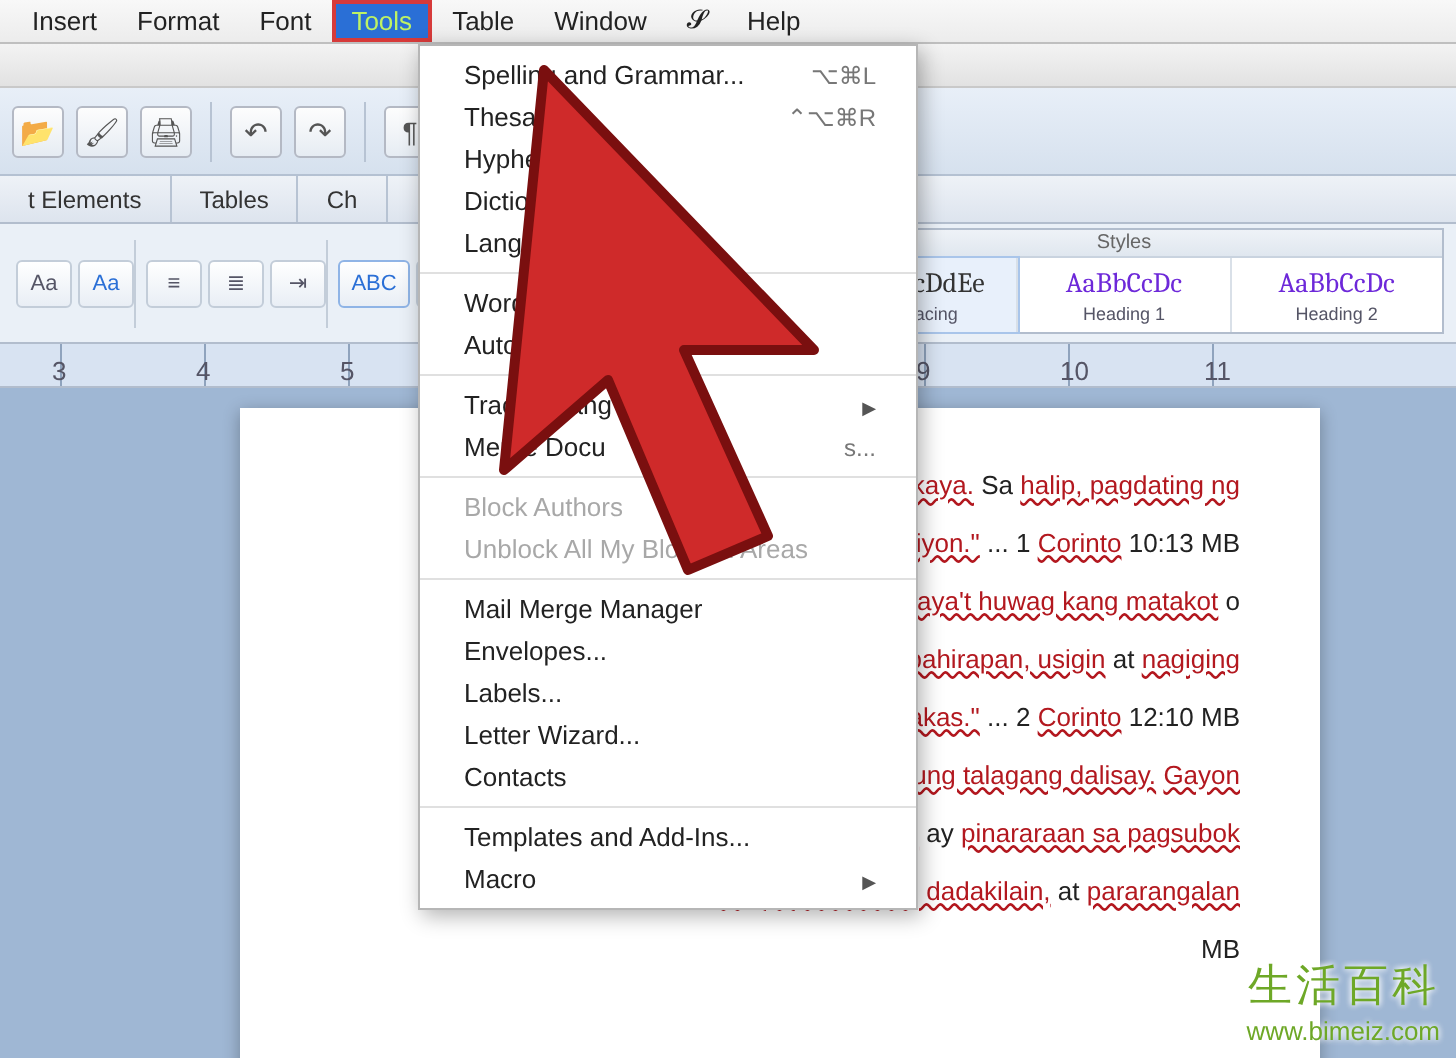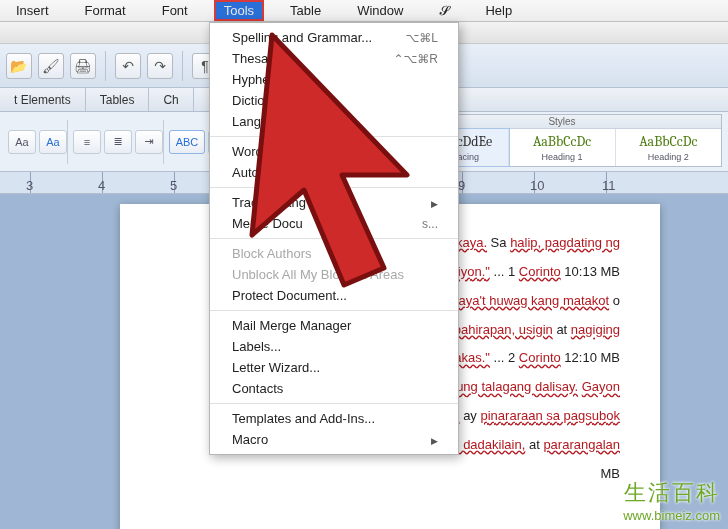--- a/index.html
+++ b/index.html
@@ -1,36 +1,36 @@
 <!DOCTYPE html>
 <html><head>
 <meta charset="utf-8">
 <style>
 *{margin:0;padding:0;box-sizing:border-box;font-family:"Lucida Grande","Helvetica Neue",Arial,sans-serif;font-size:13px;cursor:default}
 body{width:728px;height:529px;overflow:hidden;background:#fff;position:relative}
-.menubar{height:22px;background:linear-gradient(#f8f8f8,#ececec);border-bottom:1px solid #bfbfbf;display:flex;align-items:flex-start;padding:0 6px;gap:16px}
+.menubar{height:22px;background:linear-gradient(#f8f8f8,#ececec);border-bottom:1px solid #bfbfbf;display:flex;align-items:flex-end;padding:0 6px;gap:0}
 .menubar .mitem{padding:3px 10px;color:#222}
-.menubar .mitem.active{background:#2a6fd6;color:#e5e5e5;border-radius:0;box-shadow:0 0 0 2px #d63a3a inset}
+.menubar .mitem.active{background:#2a6fd6;color:#bef264;border-radius:0;box-shadow:0 0 0 2px #d63a3a inset}
 .titlebar{height:22px;background:linear-gradient(#f3f3f3,#e2e2e2);border-bottom:1px solid #c9c9c9;text-align:center;line-height:22px;color:#555;font-size:12px}
 .titlebar span{display:inline-block}
 .toolbar1{height:44px;background:linear-gradient(#e8eff8,#d6e1ee);border-bottom:1px solid #b4c1d2;display:flex;align-items:center;padding:0 6px;gap:6px}
 .tbbtn{width:26px;height:26px;border:1px solid #b4b9c4;border-radius:3px;background:linear-gradient(#fdfdfd,#e6ecf3);display:flex;align-items:center;justify-content:center;color:#555;font-size:14px}
 .toolbar1 .sep{width:1px;height:30px;background:#b7c3d3;margin:0 3px}
 .tabs{height:24px;background:linear-gradient(#eef2f7,#dde4ee);border-bottom:1px solid #b2bdcd;display:flex;align-items:center}
 .tab{height:23px;padding:0 14px;border-right:1px solid #b7c3d3;display:flex;align-items:center;color:#333;font-size:12px}
 .ribbon{height:60px;background:#eaf0f7;border-bottom:1px solid #b2bdcd;display:flex;align-items:center;padding:0 8px;gap:5px;position:relative}
 .rgroup{display:flex;gap:3px;align-items:center;border-right:1px solid #c3cdd9;height:44px}
 .rsmall{width:28px;height:24px;border:1px solid #c3cdd9;border-radius:3px;background:linear-gradient(#fff,#e9eef5);display:flex;align-items:center;justify-content:center;font-size:11px;color:#556}
 .styles-panel{position:absolute;right:6px;top:2px;bottom:4px;width:320px;border:1px solid #b2bdcd;background:#fff}
 .styles-hdr{height:14px;background:linear-gradient(#eef2f7,#e0e7ef);border-bottom:1px solid #c9d3df;text-align:center;font-size:10px;color:#666;line-height:14px}
 .styles-body{display:flex;height:calc(100% - 14px)}
 .style-card{flex:1;border-right:1px solid #d9e0e8;display:flex;flex-direction:column;align-items:center;justify-content:center;padding:2px}
 .style-card:last-child{border-right:none}
 .style-prev{font-family:Cambria,serif;font-size:14px;color:#333}
-.style-prev.blue{color:#4d7c0f}
+.style-prev.blue{color:#6d28d9}
 .style-name{font-size:9px;color:#556;margin-top:2px}
 .style-card.sel{background:#e8f0fb;outline:1px solid #a9c5ea}
 .ruler{height:22px;background:#d8e3f2;border-bottom:1px solid #b2bdcd;position:relative;font-size:8px;color:#556}
 .ruler .tick{position:absolute;top:0;bottom:0;width:1px;background:#8fa3bd}
 .doc-area{position:absolute;left:0;right:0;top:194px;bottom:0;background:#9fb7d4;overflow:hidden}
 .page{position:absolute;left:120px;top:10px;width:540px;height:600px;background:#fff;box-shadow:0 2px 8px rgba(0,0,0,0.3);padding:30px 40px}
 .page p{font-family:"Times New Roman",serif;font-size:11px;color:#222;line-height:1.45;margin-bottom:10px}
 .page .err{color:#b3181f;text-decoration:underline wavy #b3181f}
 .page .ref{color:#222}
 .dropdown{position:absolute;left:209px;top:22px;width:250px;background:#fff;border:1px solid #b6b6b6;box-shadow:2px 3px 10px rgba(0,0,0,0.3);padding:4px 0;z-index:50}
@@ -180,26 +180,26 @@
       <span>Merge Docu</span>
       <span class="shortcut">s...</span>
     </div>
     <div class="dd-sep"></div>
     <div class="dd-item disabled">
       <span>Block Authors</span>
     </div>
     <div class="dd-item disabled">
       <span>Unblock All My Blocked Areas</span>
     </div>
-    <div class="dd-item">
-      <span>Protect Document...</span>
-    </div>
     <div class="dd-sep"></div>
     <div class="dd-item">
       <span>Mail Merge Manager</span>
+    </div>
+    <div class="dd-item">
+      <span>Envelopes...</span>
     </div>
     <div class="dd-item">
       <span>Labels...</span>
     </div>
     <div class="dd-item">
       <span>Letter Wizard...</span>
     </div>
     <div class="dd-item">
       <span>Contacts</span>
     </div>

